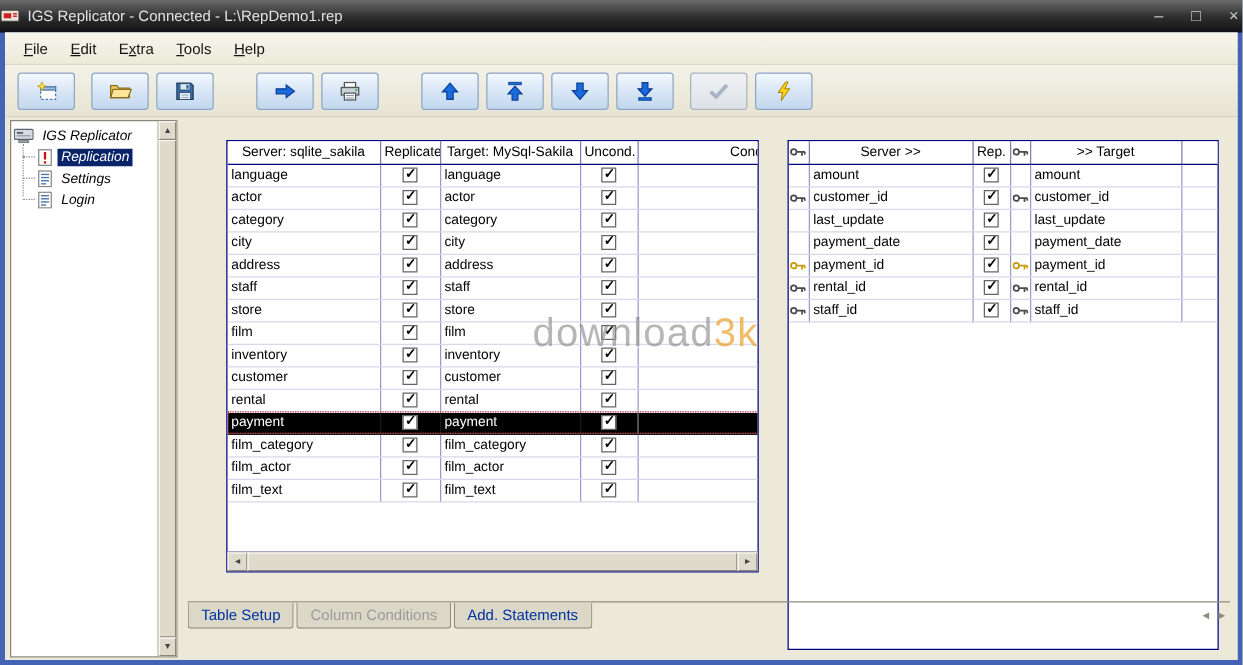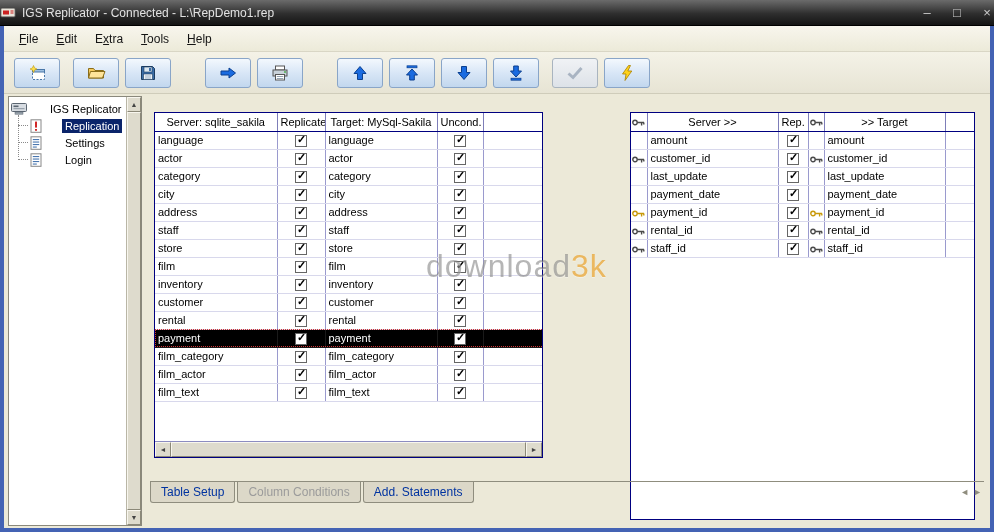--- a/index.html
+++ b/index.html
@@ -33,21 +33,21 @@
   .tb-btn.disabled { background:linear-gradient(#f0f2f5,#dde2e8); border-color:#a9b4bf; }
   .tb-icon { display:flex; align-items:center; justify-content:center; }
 
   
   .client { flex:1; position:relative; background:#ece9d8; }
 
   
   .tree-panel { position:absolute; left:4px; top:2px; width:134px; bottom:2px;
     border:1px solid #8a887c; background:#fff; display:flex; }
   .tree-content { flex:1; padding:3px 2px; font-size:11px; overflow:hidden; white-space:nowrap; }
-  .tree-row { display:flex; align-items:center; gap:20px; height:17px; }
+  .tree-row { display:flex; align-items:center; gap:4px; height:17px;font-style:italic; }
   .tree-icon { display:flex; align-items:center; }
   .tree-label { padding:1px 3px; color:#000; }
   .tree-label.selected { background:#0a246a; color:#fff; }
   .tree-children { position:relative; margin-left:7px; }
   .tree-children::before { content:""; position:absolute; left:0; top:-2px; height:calc(100% - 9px);
     border-left:1px dotted #8a8a8a; }
   .tree-child { position:relative; padding-left:12px; }
   .tree-child::before { content:""; position:absolute; left:0; top:8px; width:10px; border-top:1px dotted #8a8a8a; }
 
   
@@ -59,21 +59,21 @@
   .vthumb { flex:1; background:#dedbcd; border:1px solid; border-color:#f8f6ee #8b8878 #8b8878 #f8f6ee; }
   .hscroll { position:absolute; left:0; right:0; bottom:0; height:16px; border-top:1px solid #8c8cc0;
     background:#e8e5d7; display:flex; }
   .hscroll .scroll-btn { width:16px; height:100%; }
   .hthumb { flex:1; background:#dedbcd; border:1px solid; border-color:#f8f6ee #8b8878 #8b8878 #f8f6ee; }
 
   
   .main-panel { position:absolute; left:142px; top:2px; right:2px; bottom:2px; background:#ece9d8; }
 
   .grid { position:absolute; top:16px; border:1px solid #000080; background:#fff; overflow:hidden; }
-  .left-grid  { left:8px;  width:389px; height:346px; }
+  .left-grid  { left:35px;  width:426px; height:346px; }
   .right-grid { left:484px; width:345px; height:408px; }
   .grid-rows { position:absolute; top:0; left:0; right:0; bottom:16px; overflow:hidden; }
   .right-grid .grid-rows { bottom:0; }
 
   table { border-collapse:collapse; width:100%; table-layout:fixed; font-size:11px; color:#000; }
   th { font-weight:normal; height:18px; padding:0 3px; background:#fff; text-align:center;
     border-bottom:1px solid #000080; border-right:1px solid #7d7db8; overflow:hidden; white-space:nowrap; }
   td { height:18px; padding:0 3px; border-right:1px solid #9a9ace; border-bottom:1px solid #d8d8ec;
     overflow:hidden; white-space:nowrap; }
   th:last-child, td:last-child { border-right:none; }

